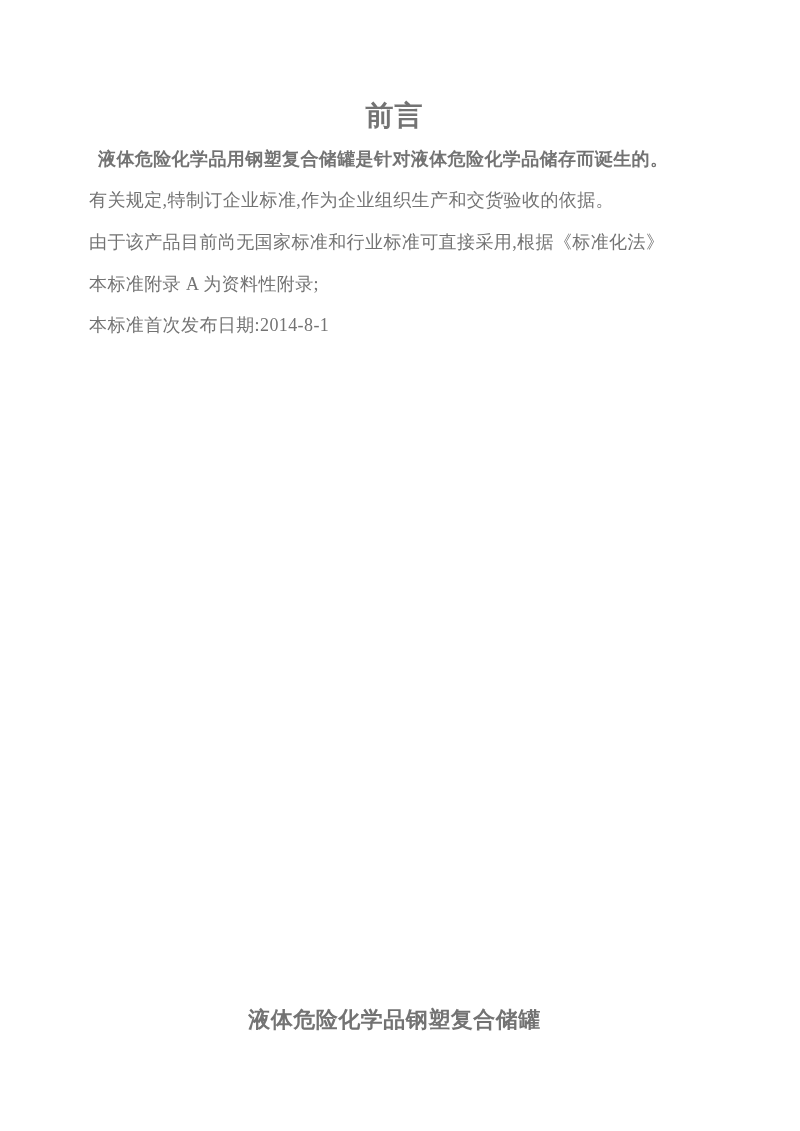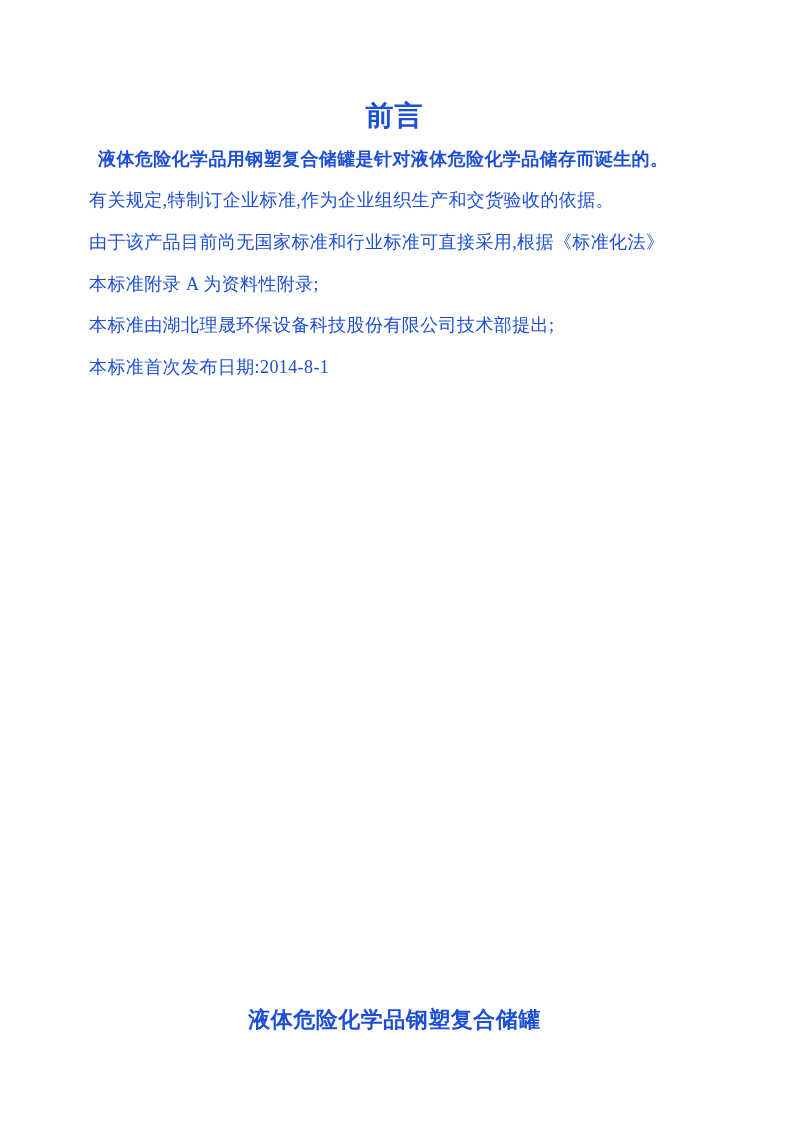--- a/index.html
+++ b/index.html
@@ -5,21 +5,21 @@
   html, body {
     margin: 0;
     padding: 0;
     background: #ffffff;
   }
   .page {
     position: relative;
     width: 800px;
     height: 1131px;
     background: #ffffff;
-    color: #1d4ed8;
+    color: #737373;
     font-family: "Liberation Serif", "DejaVu Serif", serif;
     overflow: hidden;
   }
   .heading {
     position: absolute;
     top: 100px;
     left: 89px;
     width: 611px;
     margin: 0;
     text-align: center;
@@ -64,19 +64,18 @@
 
 <div class="page">
 
   <h1 class="heading">前言</h1>
 
   <div class="body-lines">
     <div class="line first-indent">液体危险化学品用钢塑复合储罐是针对液体危险化学品储存而诞生的。</div>
     <div class="line">有关规定,特制订企业标准,作为企业组织生产和交货验收的依据。</div>
     <div class="line">由于该产品目前尚无国家标准和行业标准可直接采用,根据《标准化法》</div>
     <div class="line">本标准附录 A 为资料性附录;</div>
-    <div class="line">本标准由湖北理晟环保设备科技股份有限公司技术部提出;</div>
     <div class="line">本标准首次发布日期:2014-8-1</div>
   </div>
 
   <h2 class="product-title">液体危险化学品钢塑复合储罐</h2>
 
 </div>
 
 </body></html>

